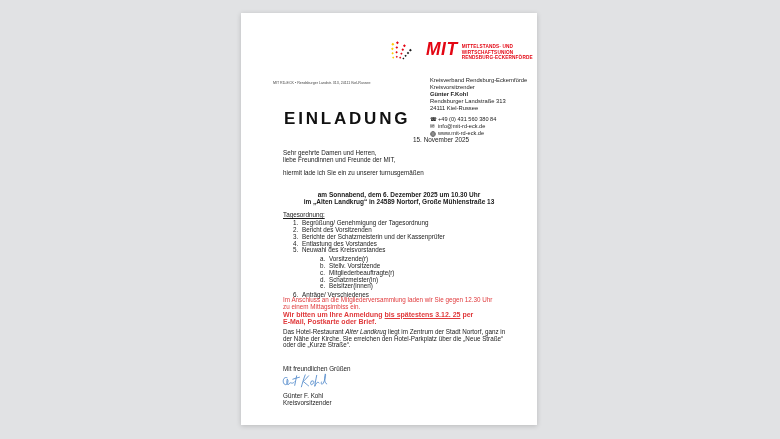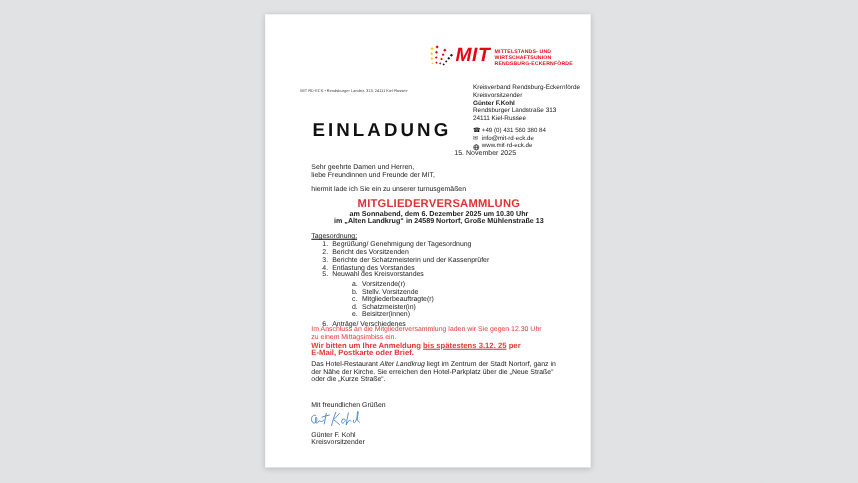--- a/index.html
+++ b/index.html
@@ -5,21 +5,21 @@
   html,body{margin:0;padding:0;background:#e1e2e4;}
   .screen{position:relative;width:780px;height:439px;background:#e1e2e4;overflow:hidden;
           font-family:"Liberation Sans",sans-serif;}
   .page{position:absolute;left:241px;top:13px;width:296px;height:412px;background:#ffffff;
         box-shadow:0 1px 5px rgba(0,0,0,.18);color:#1a1a1a;}
   .abs{position:absolute;}
 
   
   .logo{left:150px;top:26px;display:flex;align-items:flex-start;}
   .logo-mit{font-size:17.5px;font-weight:bold;font-style:italic;color:#e30613;
-            line-height:20px;margin-left:2px;letter-spacing:.5px;}
+            line-height:20px;margin-left:14px;letter-spacing:.5px;}
   .logo-org{margin-left:4px;margin-top:5px;font-size:4.7px;line-height:5.6px;
             font-weight:bold;color:#e30613;letter-spacing:.15px;}
 
   
   .sender{left:32px;top:68px;font-size:3.6px;color:#444;white-space:nowrap;}
   .title{left:43px;top:96px;font-size:17px;font-weight:bold;letter-spacing:2.8px;color:#111;}
 
   
   .addr{left:189px;top:64px;font-size:5.8px;line-height:7px;color:#222;}
   .addr .bold{font-weight:bold;}
@@ -125,21 +125,20 @@
         <span>www.mit-rd-eck.de</span>
       </div>
     </div>
 
     <div class="abs date">15. November 2025</div>
 
     <div class="abs body-line" style="top:136px">Sehr geehrte Damen und Herren,</div>
     <div class="abs body-line" style="top:143px">liebe Freundinnen und Freunde der MIT,</div>
     <div class="abs body-line" style="top:156px">hiermit lade ich Sie ein zu unserer turnusgemäßen</div>
 
-    <div class="abs body-line center ev-title">MITGLIEDERVERSAMMLUNG</div>
     <div class="abs body-line center ev-b" style="top:177.5px">am Sonnabend, dem 6. Dezember 2025 um 10.30 Uhr</div>
     <div class="abs body-line center ev-b" style="top:184.5px">im „Alten Landkrug“ in 24589 Nortorf, Große Mühlenstraße 13</div>
 
     <div class="abs agenda">
       <div class="ag-head">Tagesordnung:</div>
       <div class="ag-row">
         <span class="num">1.</span>
         <span>Begrüßung/ Genehmigung der Tagesordnung</span>
       </div>
       <div class="ag-row">

